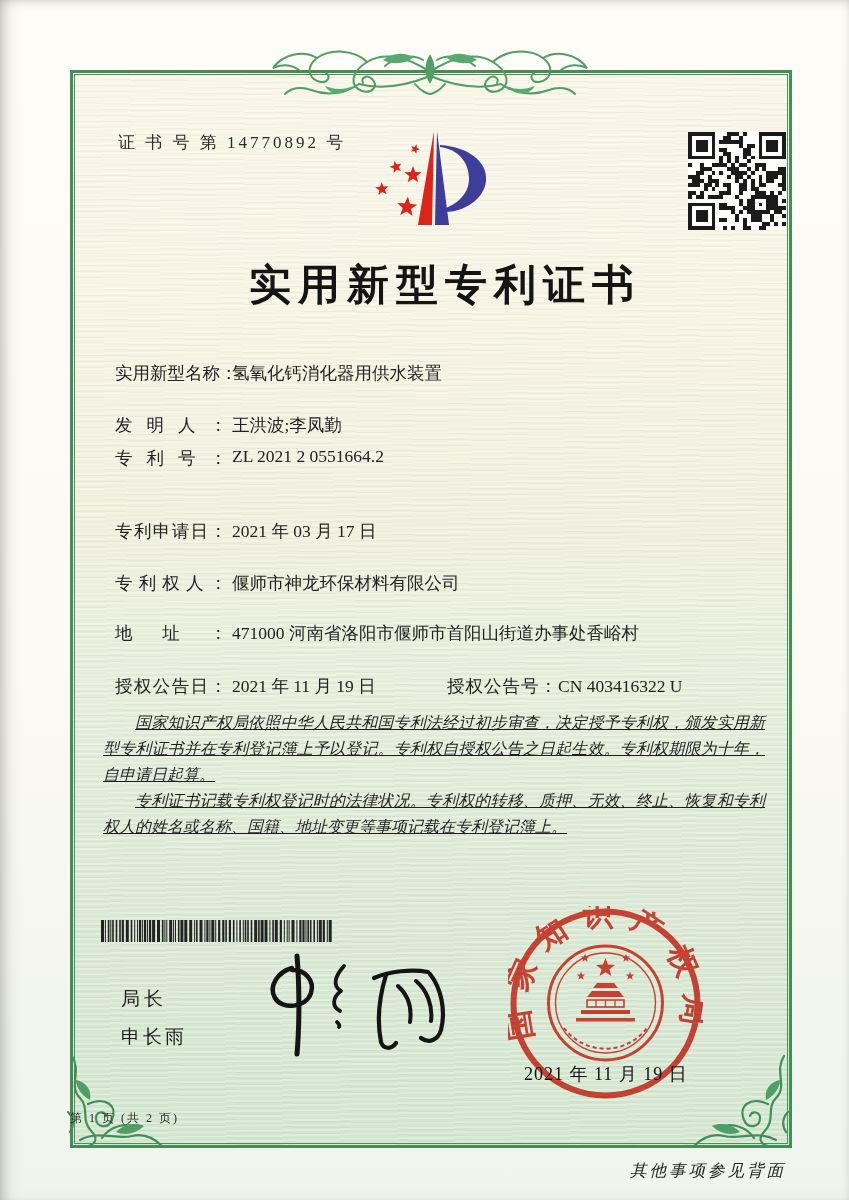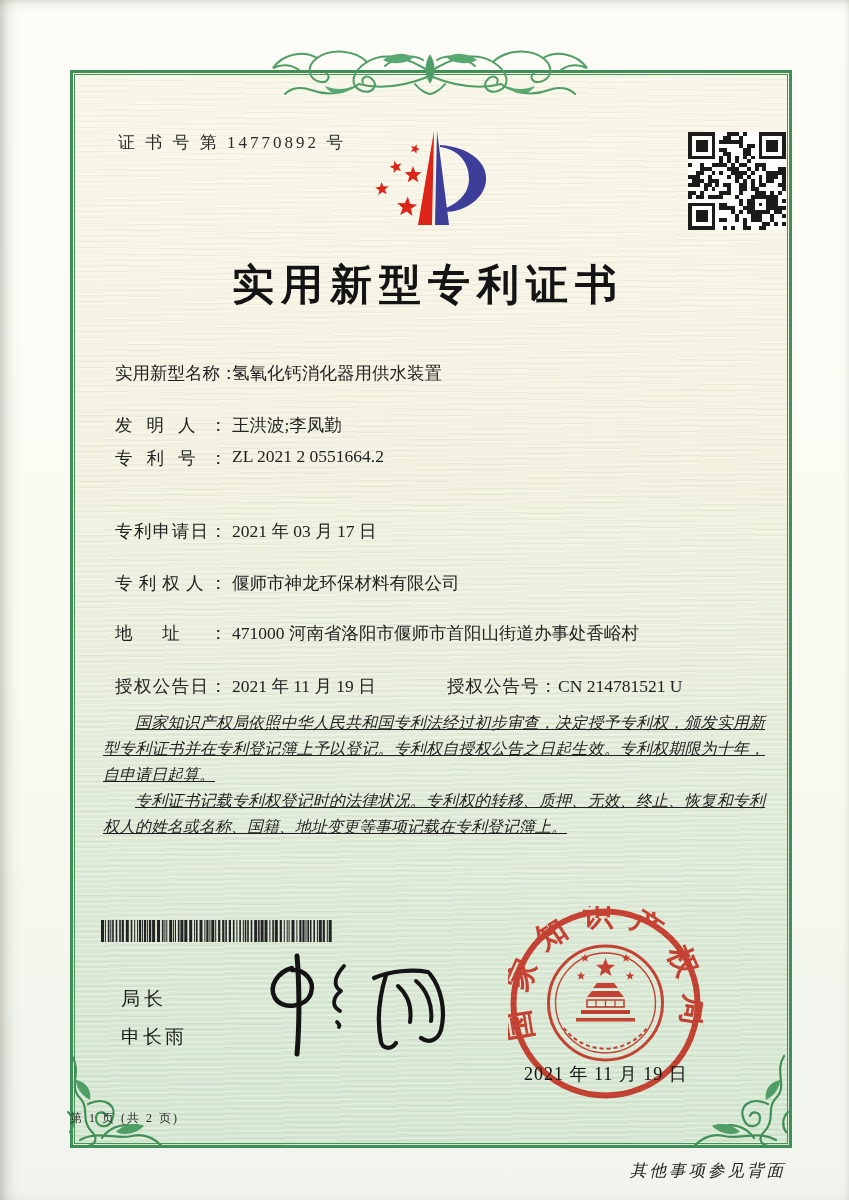--- a/index.html
+++ b/index.html
@@ -22,21 +22,21 @@
   .orn{position:absolute;pointer-events:none;}
   .top-orn{left:265px;top:42px;}
   .corner-bl{left:58px;top:1052px;}
   .corner-br{left:688px;top:1052px;transform:scaleX(-1);}
   
   .cert-no{position:absolute;left:118px;top:131px;font-size:17px;letter-spacing:3px;color:#2b2b2b;text-align:center;}
   .logo{position:absolute;left:345px;top:123px;}
   .qr{position:absolute;left:688px;top:132px;width:98px;height:98px;background:#fdfdfb;}
   .qr svg{display:block;width:98px;height:98px;}
   .title{position:absolute;left:70px;top:257px;width:716px;margin:0;text-align:center;
-    font-size:42px;font-weight:bold;letter-spacing:7px;color:#141414;}
+    font-size:42px;font-weight:bold;letter-spacing:7px;color:#141414;padding-left:17px;}
   
   .row{position:absolute;left:115px;font-size:17.5px;white-space:nowrap;color:#222;}
   .row .lbl{display:inline-block;width:112px;text-align:justify;text-align-last:justify;white-space:nowrap;vertical-align:top;}
   .row .val{margin-left:5px;}
   .r0{top:361px}.r1{top:413px}.r2{top:446px}.r3{top:519px}.r4{top:571px}.r5{top:621px}.r6{top:674px}
   .grant-no{position:absolute;left:447px;top:674px;font-size:17.5px;white-space:nowrap;color:#222;}
   .grant-no .lbl2{letter-spacing:1px;}
   
   .body-text{position:absolute;left:103px;top:710px;width:662px;font-size:16px;line-height:26px;
     font-style:italic;color:#1f1f1f;text-decoration:underline;}
@@ -447,21 +447,21 @@
   <div class="row r4">
     <span class="lbl">专利权人：</span><span class="val">偃师市神龙环保材料有限公司</span>
   </div>
   <div class="row r5">
     <span class="lbl">地址：</span><span class="val">471000 河南省洛阳市偃师市首阳山街道办事处香峪村</span>
   </div>
   <div class="row r6">
     <span class="lbl">授权公告日：</span><span class="val">2021 年 11 月 19 日</span>
   </div>
   <div class="grant-no">
-    <span class="lbl2">授权公告号：</span><span class="val">CN 214781521 U</span>
+    <span class="lbl2">授权公告号：</span><span class="val">CN 403416322 U</span>
   </div>
 
   <div class="body-text">
     <p>国家知识产权局依照中华人民共和国专利法经过初步审查，决定授予专利权，颁发实用新型专利证书并在专利登记簿上予以登记。专利权自授权公告之日起生效。专利权期限为十年，自申请日起算。</p>
     <p>专利证书记载专利权登记时的法律状况。专利权的转移、质押、无效、终止、恢复和专利权人的姓名或名称、国籍、地址变更等事项记载在专利登记簿上。</p>
   </div>
 
   <svg id="barcode-svg" class="barcode" width="238" height="22" viewBox="0 0 238 22">
       <rect x="1.0" y="0" width="3" height="22" fill="#222"></rect>
       <rect x="4.9" y="0" width="1" height="22" fill="#222"></rect>

